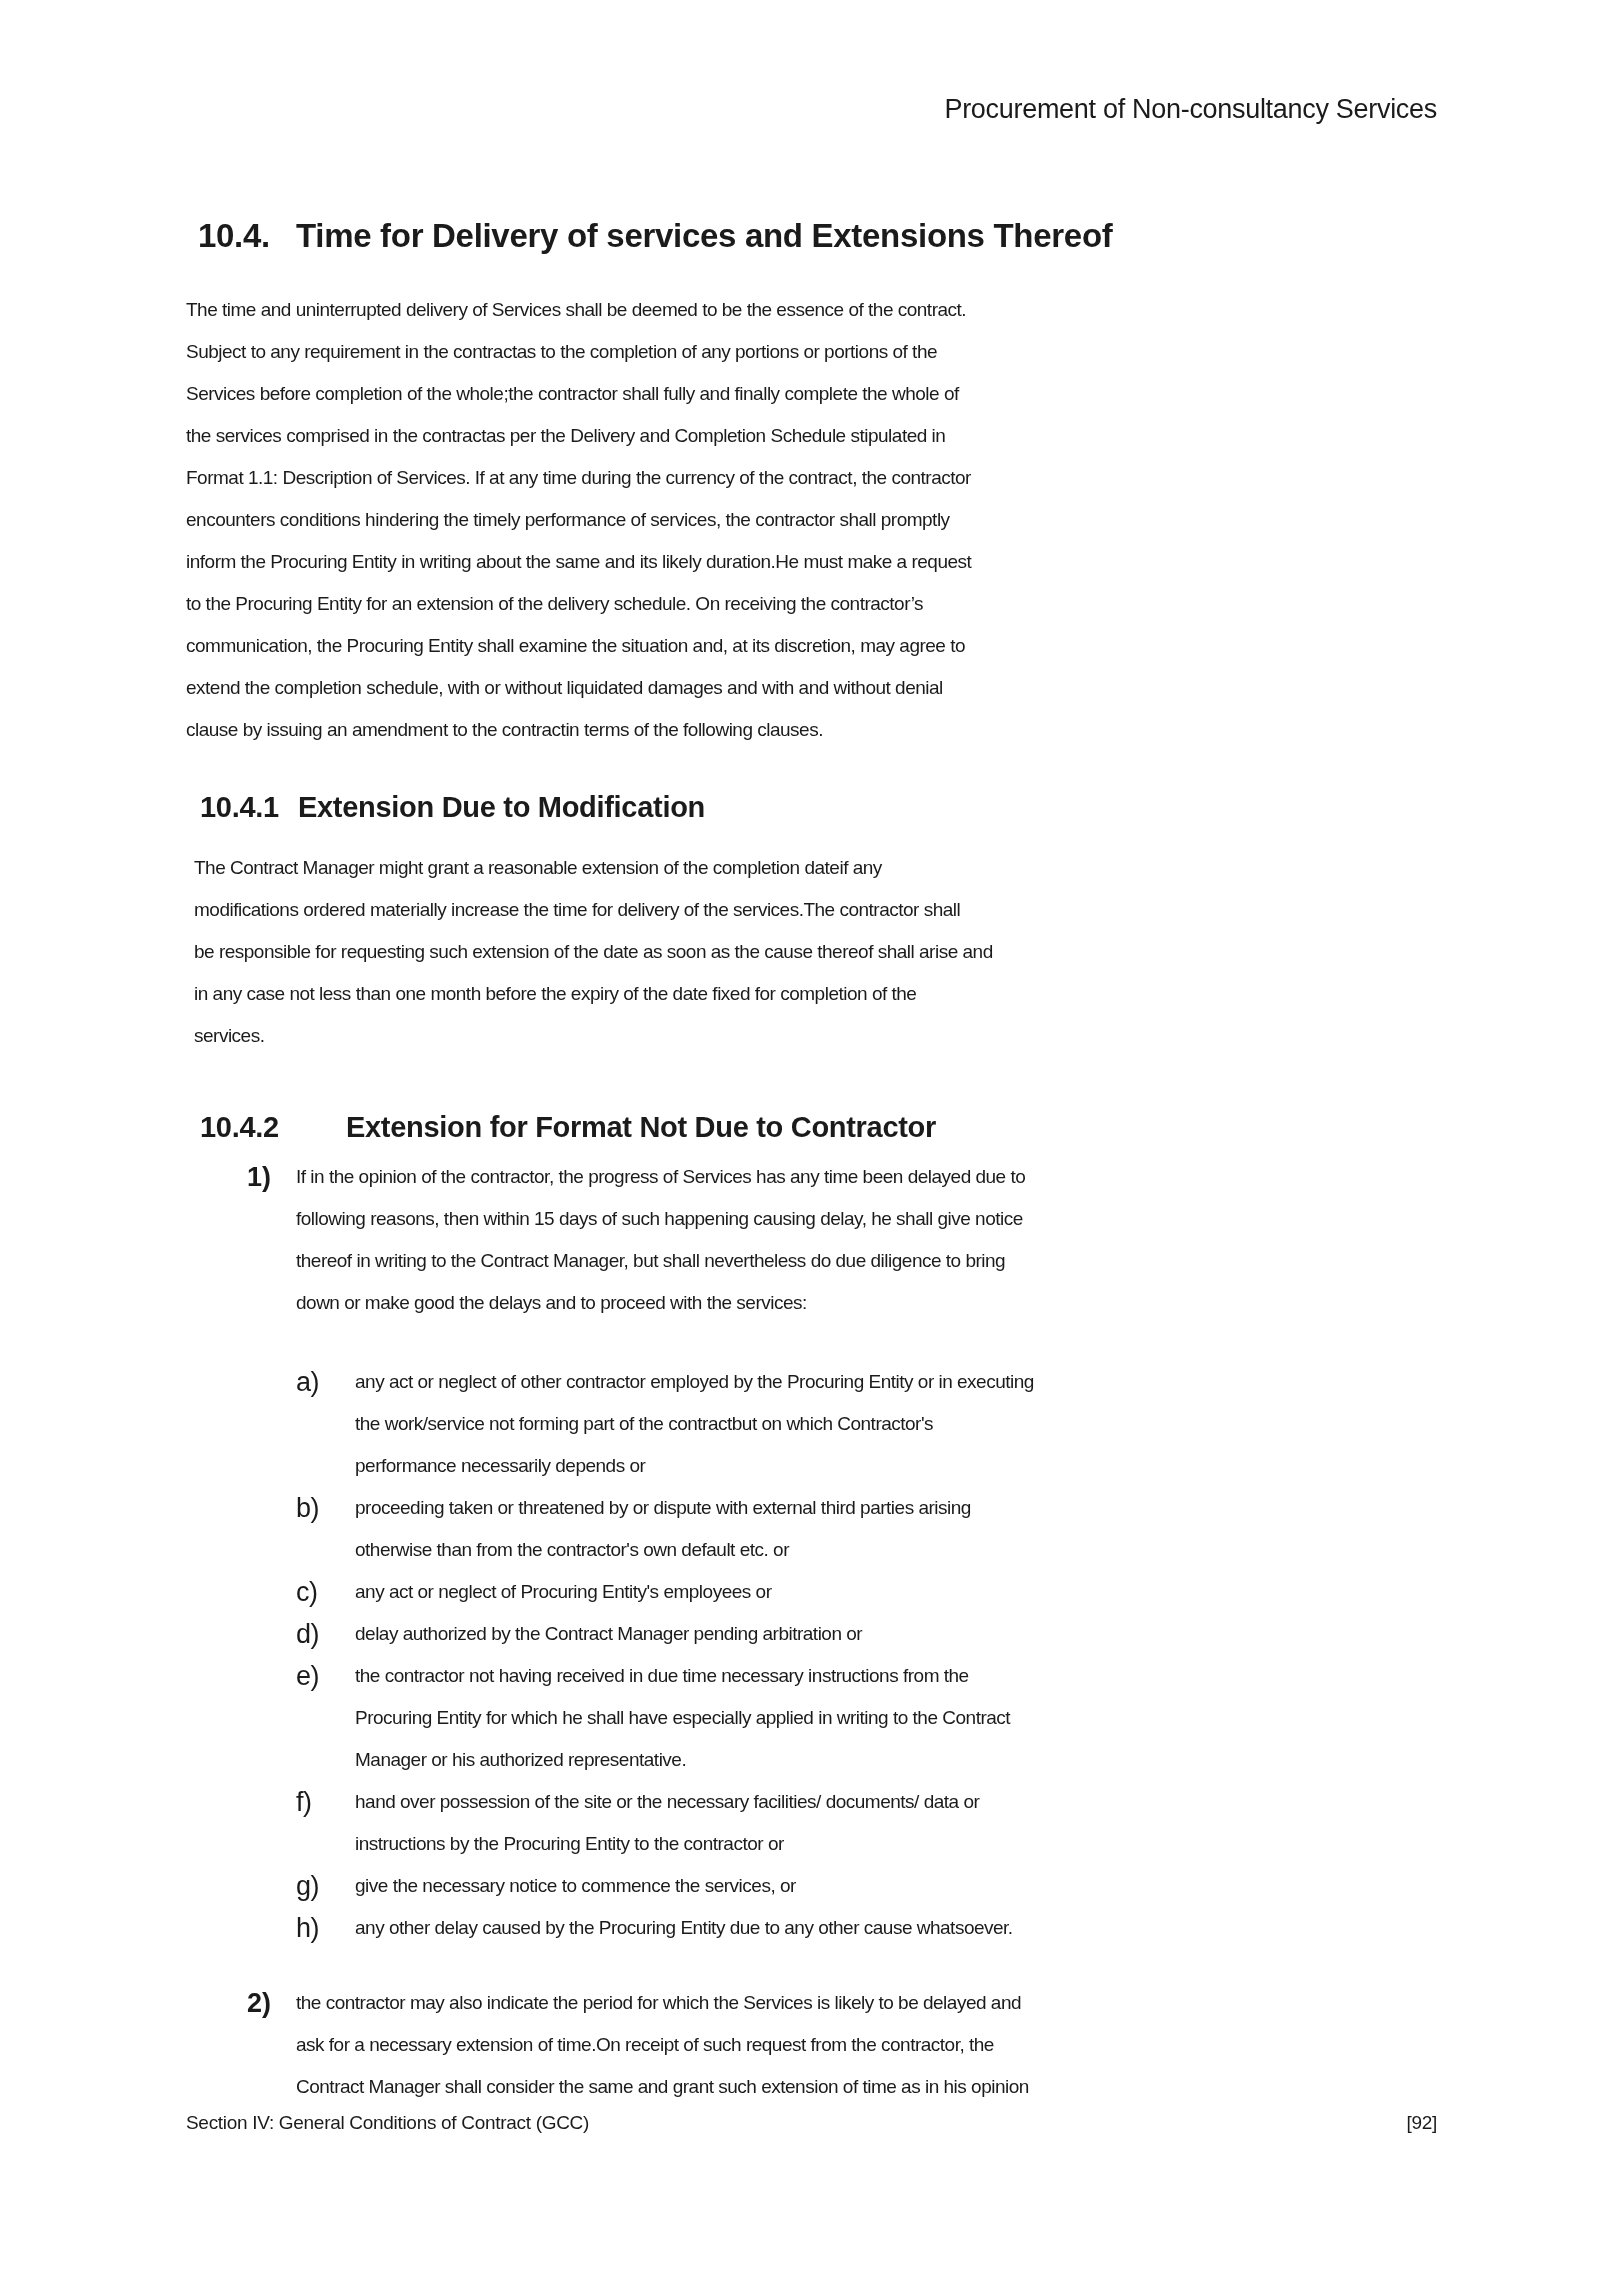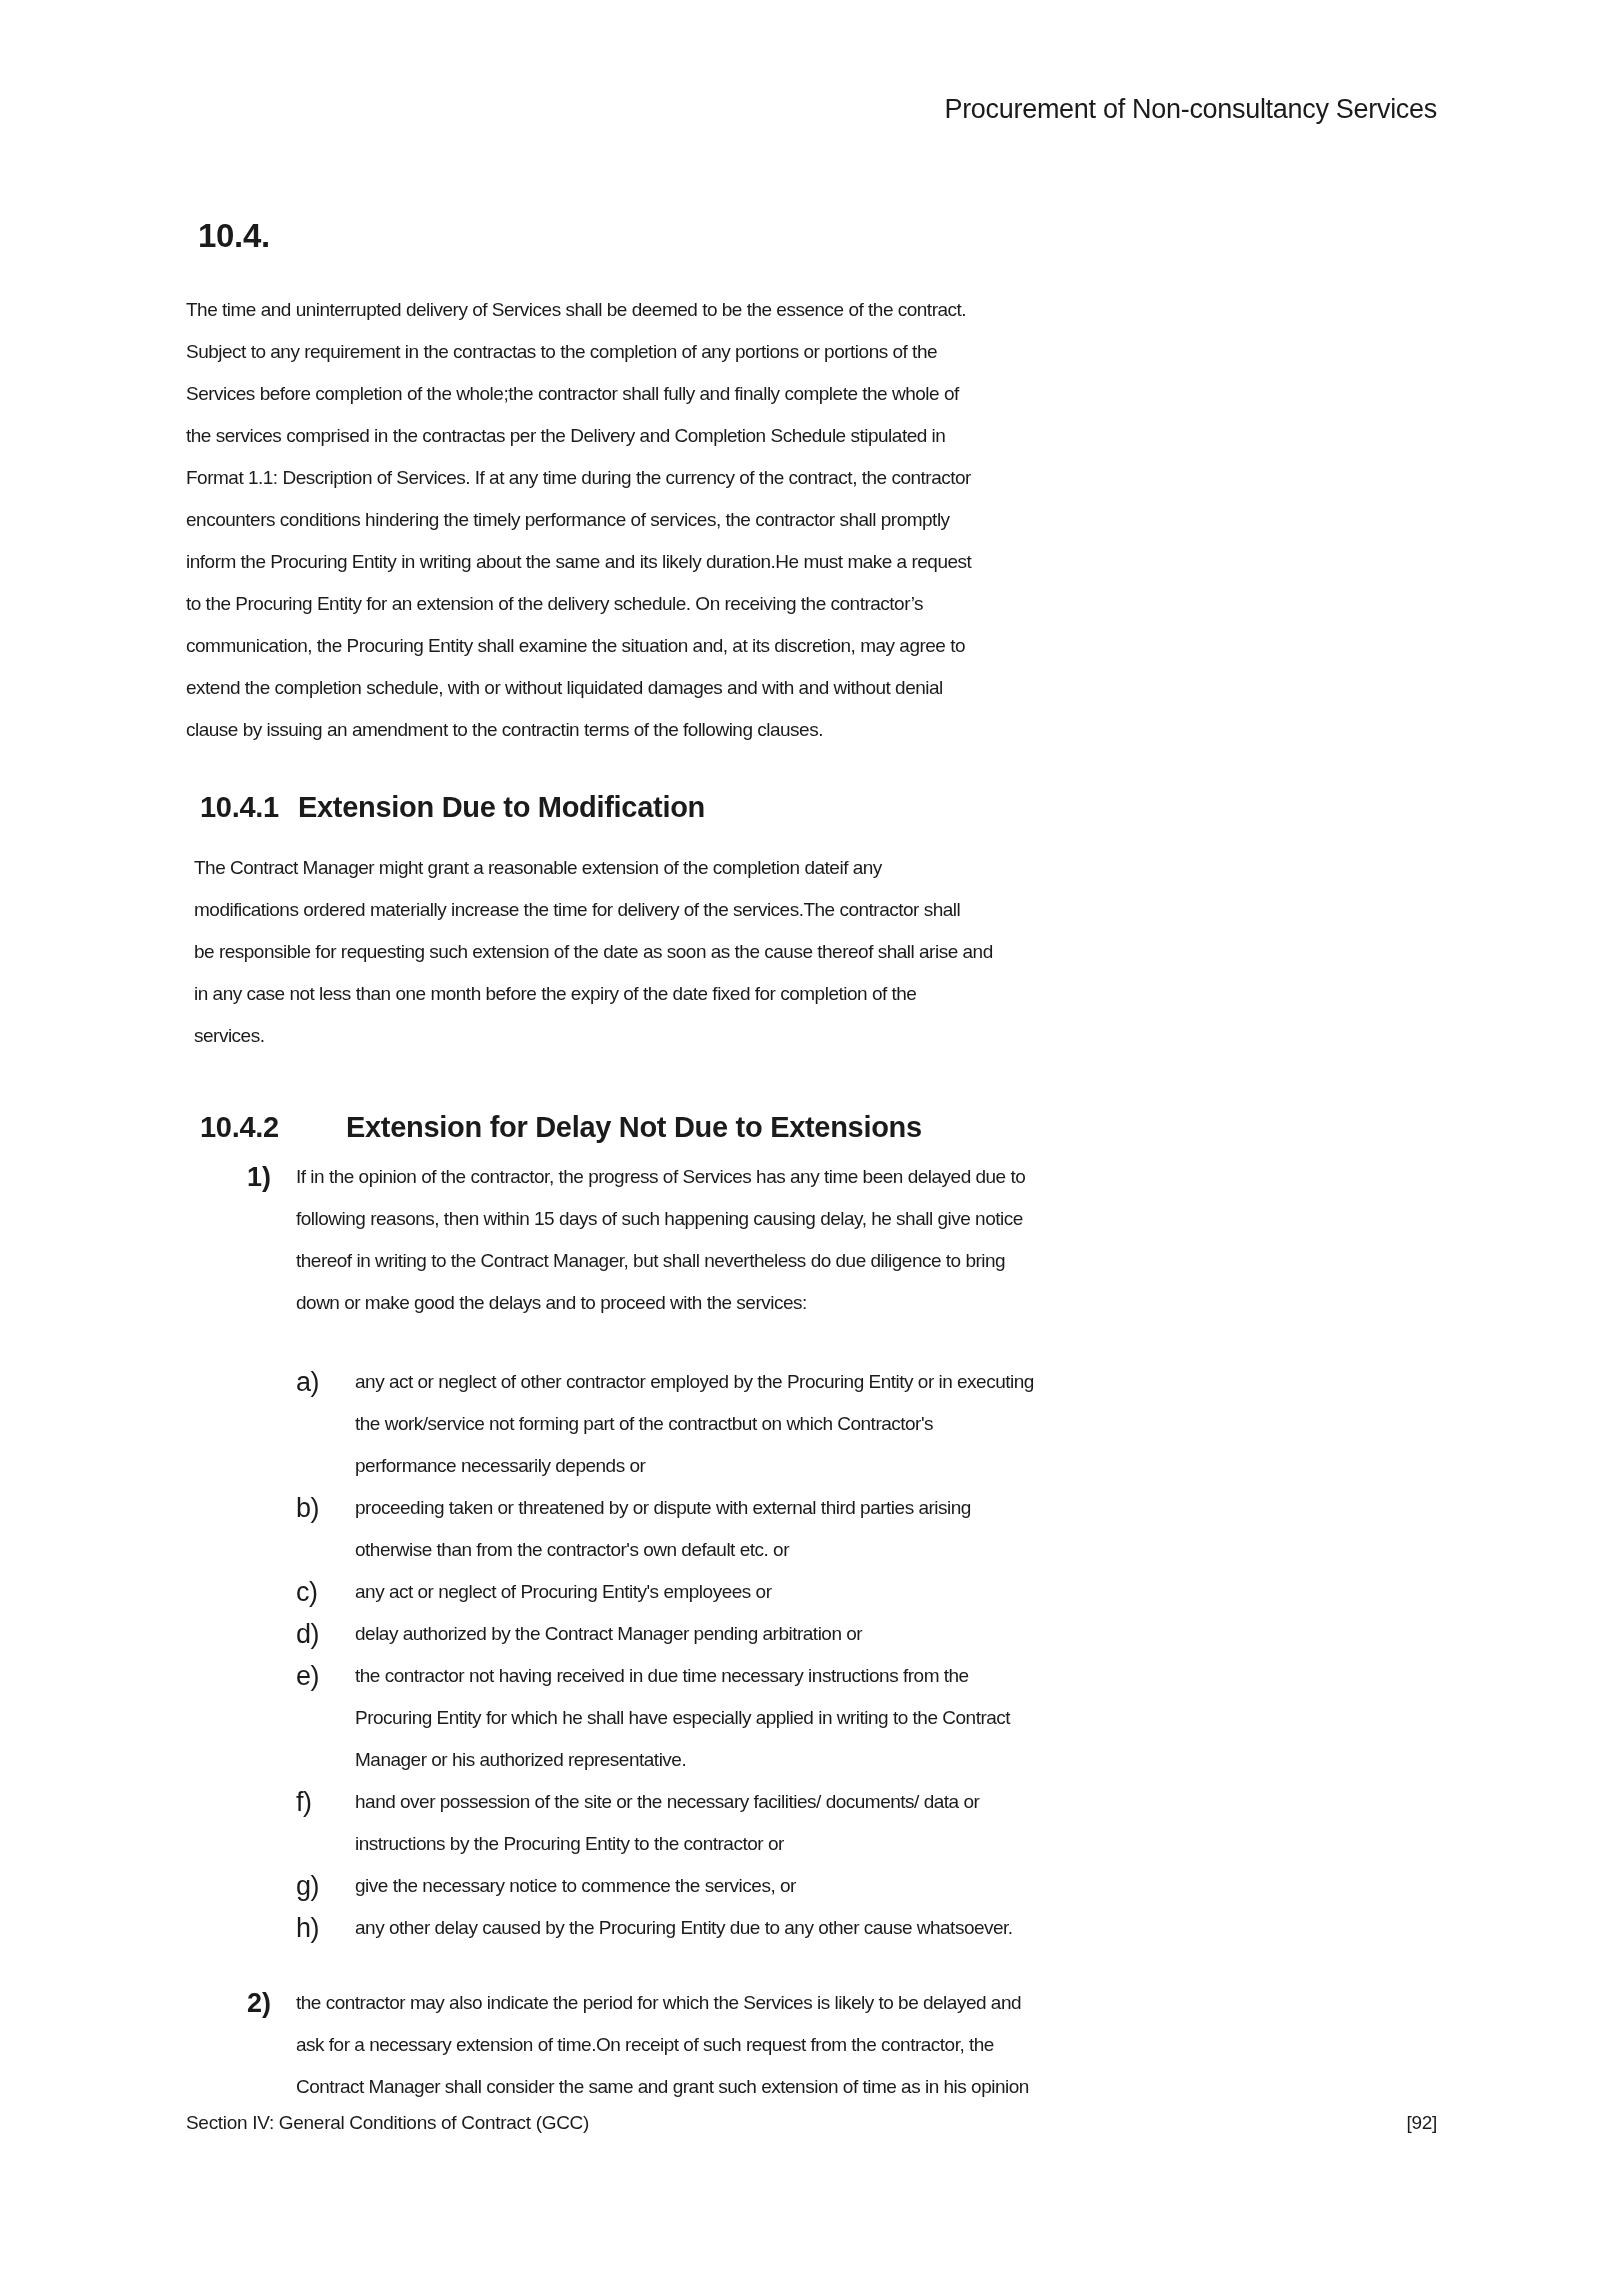--- a/index.html
+++ b/index.html
@@ -66,20 +66,21 @@
 </style>
 </head>
 <body>
 
 <div class="page">
 
   <div class="abs header-text" style="top:93px; right:186px; text-align:right;">Procurement of Non-consultancy Services</div>
 
   <div class="abs h1" style="top:216px; left:198px; width:1309px;">
     <span class="num">10.4.</span>
+    <span>Time for Delivery of services and Extensions Thereof</span>
   </div>
 
   <div class="abs body-text" style="top:289px; left:186px; width:1381px;">The time and uninterrupted delivery of Services shall be deemed to be the essence of the contract.
 Subject to any requirement in the contractas to the completion of any portions or portions of the
 Services before completion of the whole;the contractor shall fully and finally complete the whole of
 the services comprised in the contractas per the Delivery and Completion Schedule stipulated in
 Format 1.1: Description of Services. If at any time during the currency of the contract, the contractor
 encounters conditions hindering the timely performance of services, the contractor shall promptly
 inform the Procuring Entity in writing about the same and its likely duration.He must make a request
 to the Procuring Entity for an extension of the delivery schedule. On receiving the contractor’s
@@ -93,21 +94,21 @@
   </div>
 
   <div class="abs body-text" style="top:847px; left:186px; width:1381px;margin-left:8px;">The Contract Manager might grant a reasonable extension of the completion dateif any
 modifications ordered materially increase the time for delivery of the services.The contractor shall
 be responsible for requesting such extension of the date as soon as the cause thereof shall arise and
 in any case not less than one month before the expiry of the date fixed for completion of the
 services.</div>
 
   <div class="abs h2" style="top:1110px; left:200px; width:1309px;gap:48px;">
     <span class="num">10.4.2</span>
-    <span>Extension for Delay Not Due to Extensions</span>
+    <span>Extension for Format Not Due to Contractor</span>
   </div>
 
   <div class="abs num-item" style="top:1156px; left:247px;">
     <span class="marker">1)</span>
     <span class="itext body-text">If in the opinion of the contractor, the progress of Services has any time been delayed due to
 following reasons, then within 15 days of such happening causing delay, he shall give notice
 thereof in writing to the Contract Manager, but shall nevertheless do due diligence to bring
 down or make good the delays and to proceed with the services:</span>
   </div>
 

